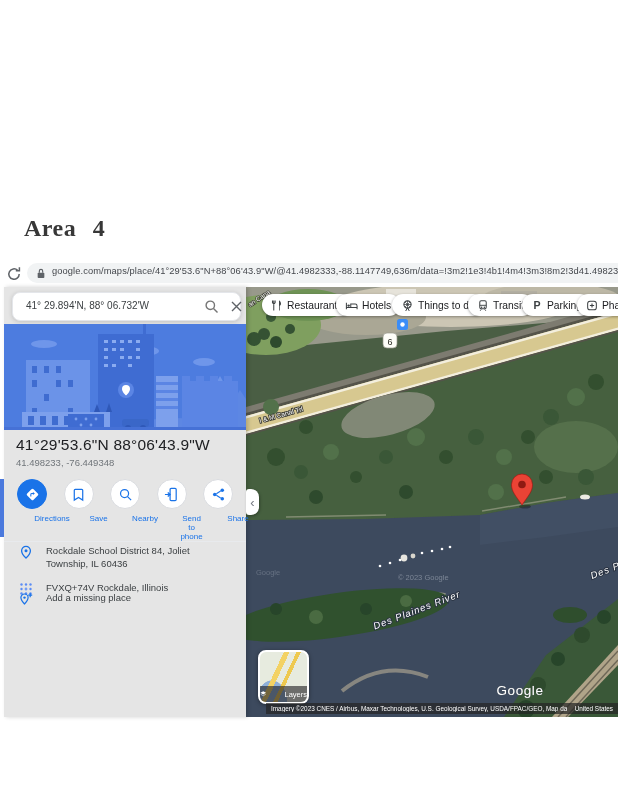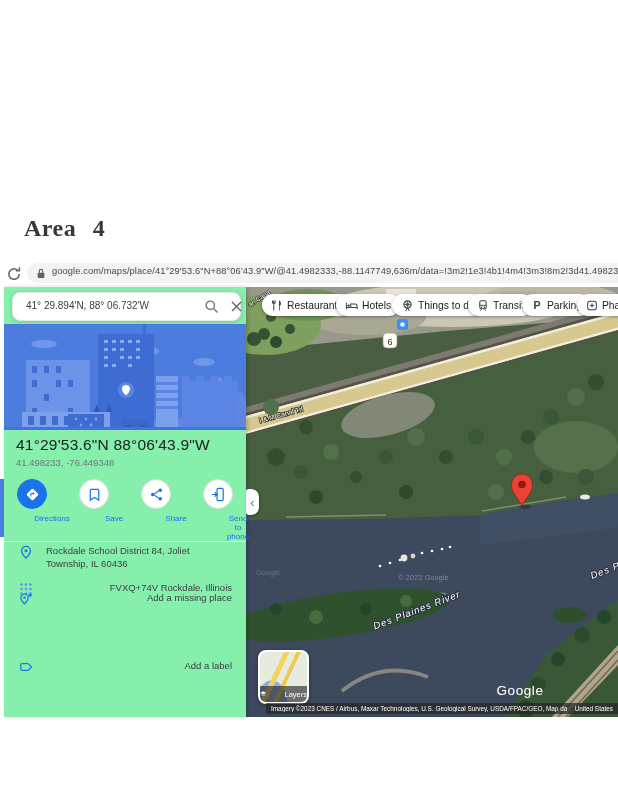--- a/index.html
+++ b/index.html
@@ -13,42 +13,42 @@
 
   
   #browser-bar{left:0;top:262px;width:618px;height:25px;background:#fff;}
   #reload-btn{left:6px;top:4px;width:16px;height:16px;cursor:pointer;}
   #url-pill{left:27px;top:1px;width:600px;height:20px;background:#f1f3f4;border-radius:10px;}
   #lock{left:36px;top:5px;width:10px;height:13px;}
   #url-text{left:52px;top:4px;width:566px;font-size:9.3px;color:#44474c;white-space:nowrap;
     overflow:hidden;letter-spacing:.1px;}
 
   
-  #panel{left:4px;top:287px;width:242px;height:430px;background:#86efac;
+  #panel{left:4px;top:287px;width:242px;height:430px;background:#e5e5e5;
     box-shadow:2px 0 4px rgba(0,0,0,.18);}
   #search-box{left:8px;top:5px;width:227px;height:27px;background:#fff;border:1px solid #e4e6ea;
     border-radius:8px;box-shadow:0 1px 4px rgba(32,33,36,.18);}
   #search-value{left:13px;top:7px;font-size:10px;color:#3c4043;white-space:nowrap;}
   #search-mag{left:191px;top:6px;width:15px;height:15px;cursor:pointer;}
   #search-close{left:216px;top:6px;width:15px;height:15px;cursor:pointer;}
   #banner{left:0;top:37px;width:242px;height:106px;}
 
   #place-title{left:12px;top:149px;font-size:15.5px;color:#202124;letter-spacing:.2px;}
   #place-coords{left:12px;top:170px;font-size:9.5px;color:#70757a;}
 
   #actions-row{left:6px;top:192px;width:230px;display:flex;justify-content:space-between;}
   .action{width:44px;display:flex;flex-direction:column;align-items:center;cursor:pointer;}
   .action-circle{width:30px;height:30px;border-radius:50%;background:#fff;border:1px solid #dadce0;
     display:flex;align-items:center;justify-content:center;box-sizing:border-box;}
   .action-circle.filled{background:#1a73e8;border-color:#1a73e8;}
   .action-label{margin-top:5px;font-size:8px;color:#1a73e8;text-align:center;line-height:9px;padding-left:40px;}
 
   #panel-divider{left:0;top:254px;width:242px;height:1px;background:#e8eaed;}
 
-  .detail-row{position:absolute;left:0;width:242px;display:flex;align-items:flex-start;cursor:pointer;justify-content:space-between;}
+  .detail-row{position:absolute;left:0;width:242px;display:flex;align-items:flex-start;cursor:pointer;}
   .detail-icon{width:14px;height:14px;margin-left:15px;margin-right:13px;flex:none;}
   .detail-text{font-size:9.5px;color:#3c4043;line-height:12.5px;padding-right:14px;}
 
   #left-artifact{left:0;top:479px;width:4px;height:58px;background:#4b79dd;}
 
   
   #map-wrap{left:246px;top:287px;width:372px;height:430px;overflow:hidden;}
   .chip{position:absolute;top:294px;height:22px;background:#fff;border-radius:12px;
     box-shadow:0 1px 3px rgba(0,0,0,.35);display:flex;align-items:center;gap:4px;
     padding:0 9px;font-size:10.3px;color:#202124;white-space:nowrap;cursor:pointer;}
@@ -362,36 +362,45 @@
       <div class="action-circle">
         <svg width="15" height="15" viewBox="0 0 16 16">
           <path d="M4.5 2.5h7a1 1 0 0 1 1 1V14l-4.5-2.8L3.5 14V3.5a1 1 0 0 1 1-1z" fill="none" stroke="#1a73e8" stroke-width="1.3"></path>
         </svg>
       </div>
       <div class="action-label">Save</div>
     </div>
     <div class="action">
       <div class="action-circle">
         <svg width="15" height="15" viewBox="0 0 16 16">
-          <circle cx="12" cy="3.5" r="1.9" fill="#1a73e8"></circle>
-            <circle cx="4" cy="8" r="1.9" fill="#1a73e8"></circle>
-          <circle cx="12" cy="12.5" r="1.9" fill="#1a73e8"></circle>
-          <path d="M5.7 7.1l4.6-2.8M5.7 8.9l4.6 2.8" stroke="#1a73e8" stroke-width="1.2"></path>
+          <circle cx="7" cy="7" r="4.3" fill="none" stroke="#1a73e8" stroke-width="1.3"></circle>
+          <path d="M10.2 10.2L14 14" stroke="#1a73e8" stroke-width="1.3"></path>
         </svg>
       </div>
-      <div class="action-label">Share</div>
+      <div class="action-label">Nearby</div>
     </div>
     <div class="action">
       <div class="action-circle">
         <svg width="15" height="15" viewBox="0 0 16 16">
           <rect x="6.5" y="1.5" width="6.5" height="13" rx="1.2" fill="none" stroke="#1a73e8" stroke-width="1.3"></rect>
           <path d="M1 8h5M4 5.8L6.5 8 4 10.2" fill="none" stroke="#1a73e8" stroke-width="1.3"></path>
         </svg>
       </div>
       <div class="action-label">Send to phone</div>
+    </div>
+    <div class="action">
+      <div class="action-circle">
+        <svg width="15" height="15" viewBox="0 0 16 16">
+          <circle cx="12" cy="3.5" r="1.9" fill="#1a73e8"></circle>
+            <circle cx="4" cy="8" r="1.9" fill="#1a73e8"></circle>
+          <circle cx="12" cy="12.5" r="1.9" fill="#1a73e8"></circle>
+          <path d="M5.7 7.1l4.6-2.8M5.7 8.9l4.6 2.8" stroke="#1a73e8" stroke-width="1.2"></path>
+        </svg>
+      </div>
+      <div class="action-label">Share</div>
     </div>
   </div>
 
   <div class="abs" id="panel-divider"></div>
 
   <div class="detail-row" style="top:258px">
     <svg class="detail-icon" viewBox="0 0 14 14">
       <path d="M7 1.3a4.4 4.4 0 0 1 4.4 4.4C11.4 9 7 13 7 13S2.6 9 2.6 5.7A4.4 4.4 0 0 1 7 1.3z" fill="none" stroke="#1a73e8" stroke-width="1.3"></path>
       <circle cx="7" cy="5.7" r="1.5" fill="#1a73e8"></circle>
     </svg>
@@ -414,26 +423,20 @@
     <div class="detail-text">FVXQ+74V Rockdale, Illinois</div>
   </div>
   <div class="detail-row" style="top:305px">
     <svg class="detail-icon" viewBox="0 0 14 14">
       <path d="M5.5 2a3.6 3.6 0 0 1 3.6 3.6C9.1 8.3 5.5 12 5.5 12S1.9 8.3 1.9 5.6A3.6 3.6 0 0 1 5.5 2z" fill="none" stroke="#1a73e8" stroke-width="1.2"></path>
       <circle cx="5.5" cy="5.6" r="1.2" fill="#1a73e8"></circle>
       <path d="M11.2 1.2v4M9.2 3.2h4" stroke="#1a73e8" stroke-width="1.2"></path>
     </svg>
     <div class="detail-text">Add a missing place</div>
   </div>
-  <div class="detail-row" style="top:373px">
-    <svg class="detail-icon" viewBox="0 0 14 14">
-      <path d="M1.8 4.8a1.2 1.2 0 0 1 1.2-1.2h6l3.6 3.4-3.6 3.4H3a1.2 1.2 0 0 1-1.2-1.2z" fill="none" stroke="#1a73e8" stroke-width="1.2"></path>
-    </svg>
-    <div class="detail-text">Add a label</div>
-  </div>
 </div>
 
 <div class="abs" id="left-artifact"></div>
 
 <div class="abs" id="collapse-btn">
   <span>‹</span>
 </div>
 
 <div class="abs" id="layers-box">
   <div id="layers-overlay">

